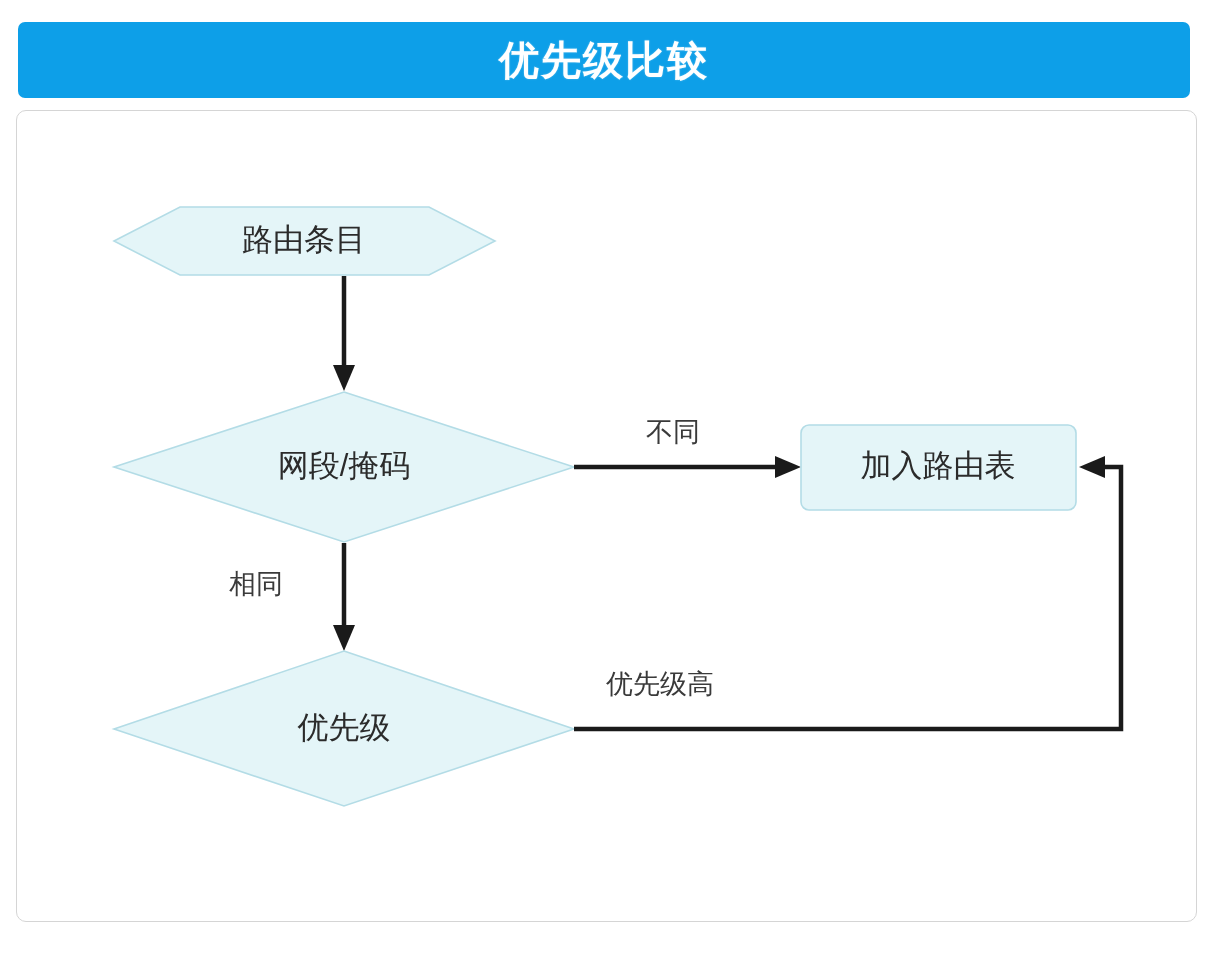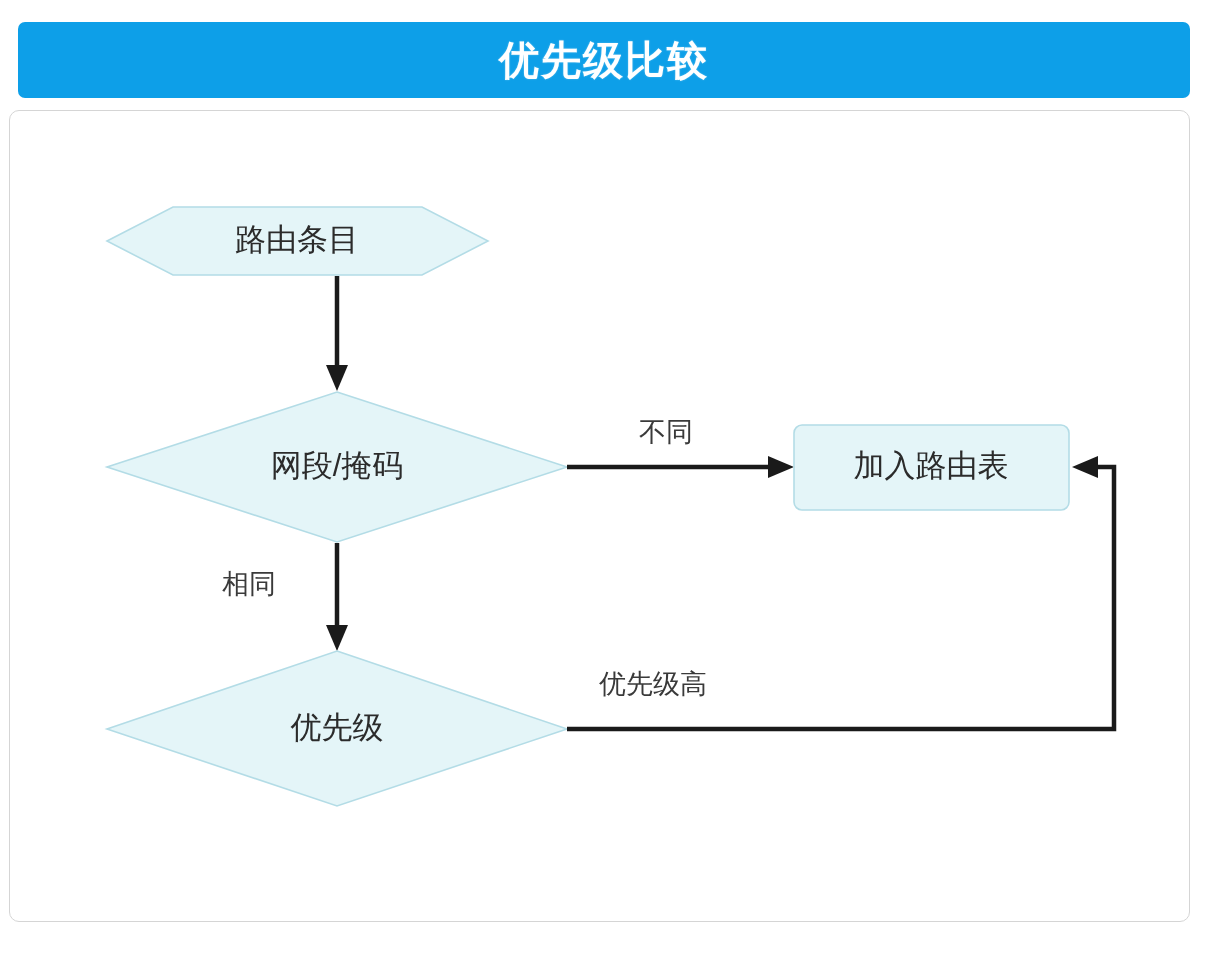--- a/index.html
+++ b/index.html
@@ -34,21 +34,21 @@
     font-size: 40px;
     font-weight: 700;
     letter-spacing: 2px;
     line-height: 1;
     text-shadow: 0 0 2px rgba(255,255,255,0.35);
   }
 
   
   #diagram-container {
     position: absolute;
-    left: 9px;
+    left: 16px;
     top: 110px;
     width: 1181px;
     height: 812px;
     background: #ffffff;
     border: 1.5px solid #d5d5d5;
     border-radius: 10px;
   }
 
   
   #flow-svg {

